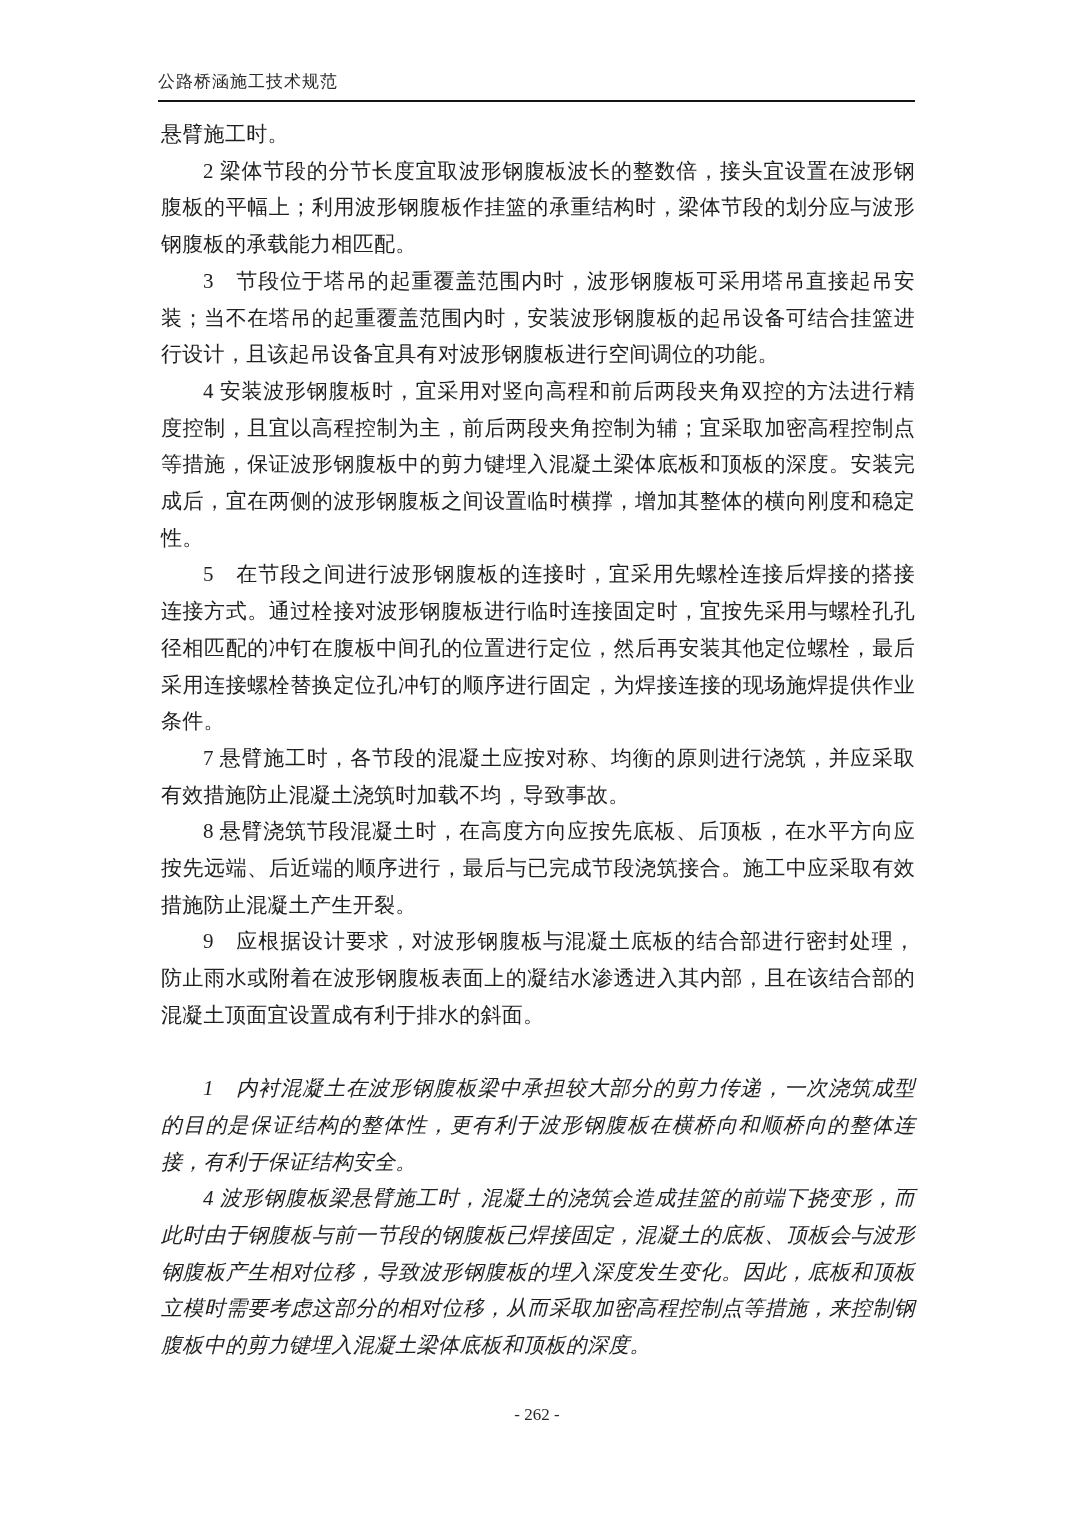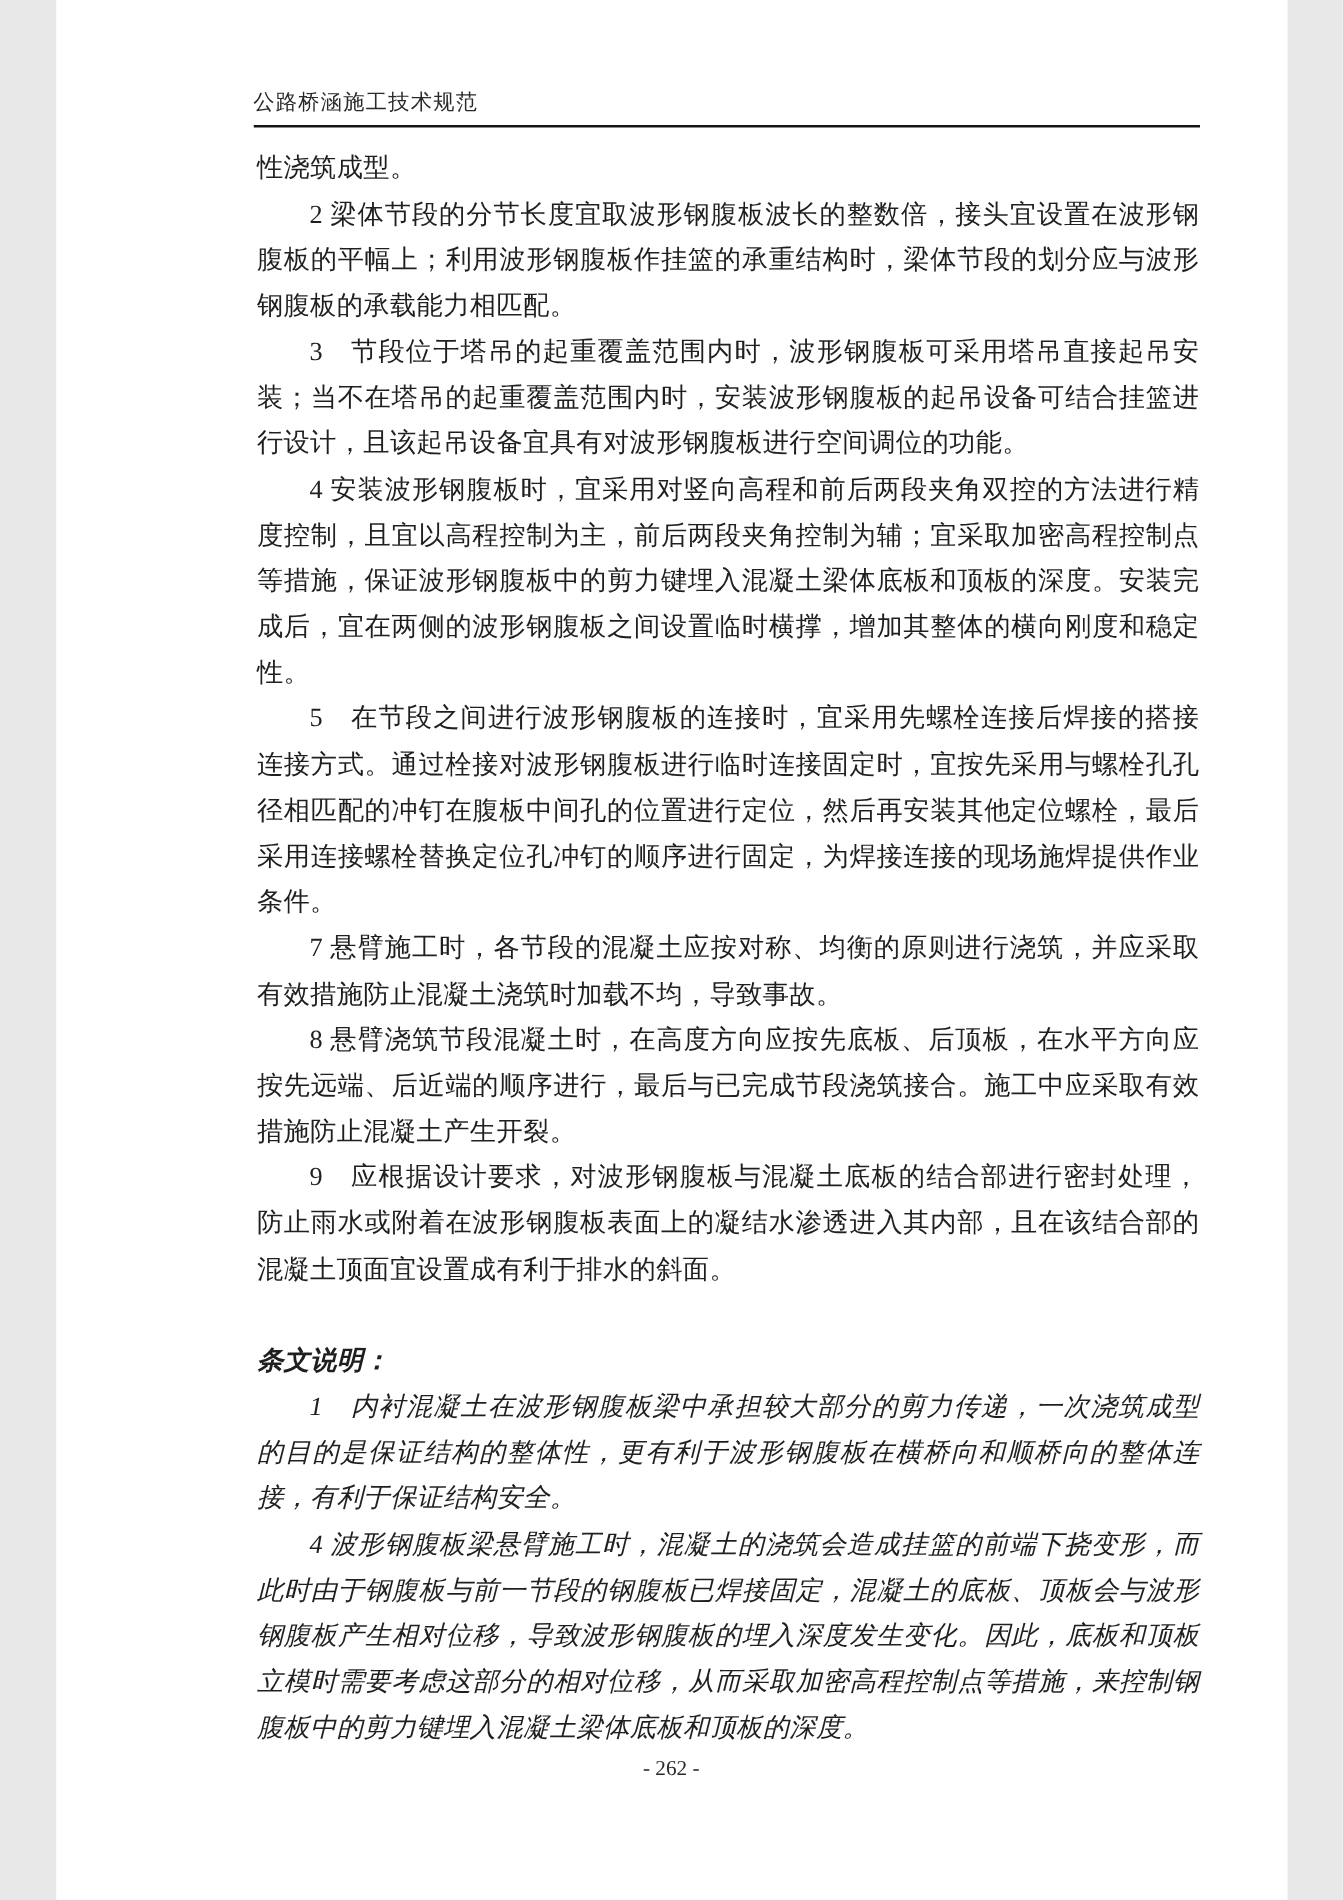--- a/index.html
+++ b/index.html
@@ -1,21 +1,21 @@
 <!DOCTYPE html>
 <html><head>
 <meta charset="utf-8">
 <style>
   * { margin: 0; padding: 0; box-sizing: border-box; }
   html, body { background: #e8e8e8; }
   body { font-family: "Liberation Serif", "DejaVu Serif", serif; }
 
   .page {
     position: relative;
-    width: 985px;
+    width: 1074px;
     height: 1520px;
     margin: 0 auto;
     background: #ffffff;
     color: #1f1f1f;
     overflow: hidden;
   }
 
   
   .header {
     position: absolute;
@@ -69,39 +69,38 @@
 <body>
 
 <div class="page">
 
   <div class="header">
     <div class="header-title">公路桥涵施工技术规范</div>
   </div>
 
   <div class="content">
 
-    <p class="para noindent">性浇筑成型。</p>
+    <p class="para noindent">悬臂施工时。</p>
 
     <p class="para">2 梁体节段的分节长度宜取波形钢腹板波长的整数倍，接头宜设置在波形钢腹板的平幅上；利用波形钢腹板作挂篮的承重结构时，梁体节段的划分应与波形钢腹板的承载能力相匹配。</p>
 
     <p class="para">3　节段位于塔吊的起重覆盖范围内时，波形钢腹板可采用塔吊直接起吊安装；当不在塔吊的起重覆盖范围内时，安装波形钢腹板的起吊设备可结合挂篮进行设计，且该起吊设备宜具有对波形钢腹板进行空间调位的功能。</p>
 
     <p class="para">4 安装波形钢腹板时，宜采用对竖向高程和前后两段夹角双控的方法进行精度控制，且宜以高程控制为主，前后两段夹角控制为辅；宜采取加密高程控制点等措施，保证波形钢腹板中的剪力键埋入混凝土梁体底板和顶板的深度。安装完成后，宜在两侧的波形钢腹板之间设置临时横撑，增加其整体的横向刚度和稳定性。</p>
 
     <p class="para">5　在节段之间进行波形钢腹板的连接时，宜采用先螺栓连接后焊接的搭接连接方式。通过栓接对波形钢腹板进行临时连接固定时，宜按先采用与螺栓孔孔径相匹配的冲钉在腹板中间孔的位置进行定位，然后再安装其他定位螺栓，最后采用连接螺栓替换定位孔冲钉的顺序进行固定，为焊接连接的现场施焊提供作业条件。</p>
 
 
     <p class="para">7 悬臂施工时，各节段的混凝土应按对称、均衡的原则进行浇筑，并应采取有效措施防止混凝土浇筑时加载不均，导致事故。</p>
 
     <p class="para">8 悬臂浇筑节段混凝土时，在高度方向应按先底板、后顶板，在水平方向应按先远端、后近端的顺序进行，最后与已完成节段浇筑接合。施工中应采取有效措施防止混凝土产生开裂。</p>
 
     <p class="para">9　应根据设计要求，对波形钢腹板与混凝土底板的结合部进行密封处理，防止雨水或附着在波形钢腹板表面上的凝结水渗透进入其内部，且在该结合部的混凝土顶面宜设置成有利于排水的斜面。</p>
 
     <div class="commentary">
-      <p class="commentary-heading">条文说明：</p>
 
       <p class="para kai">1　内衬混凝土在波形钢腹板梁中承担较大部分的剪力传递，一次浇筑成型的目的是保证结构的整体性，更有利于波形钢腹板在横桥向和顺桥向的整体连接，有利于保证结构安全。</p>
 
       <p class="para kai">4 波形钢腹板梁悬臂施工时，混凝土的浇筑会造成挂篮的前端下挠变形，而此时由于钢腹板与前一节段的钢腹板已焊接固定，混凝土的底板、顶板会与波形钢腹板产生相对位移，导致波形钢腹板的埋入深度发生变化。因此，底板和顶板立模时需要考虑这部分的相对位移，从而采取加密高程控制点等措施，来控制钢腹板中的剪力键埋入混凝土梁体底板和顶板的深度。</p>
     </div>
 
   </div>
 
   <div class="footer">
     <span>- 262 -</span>

